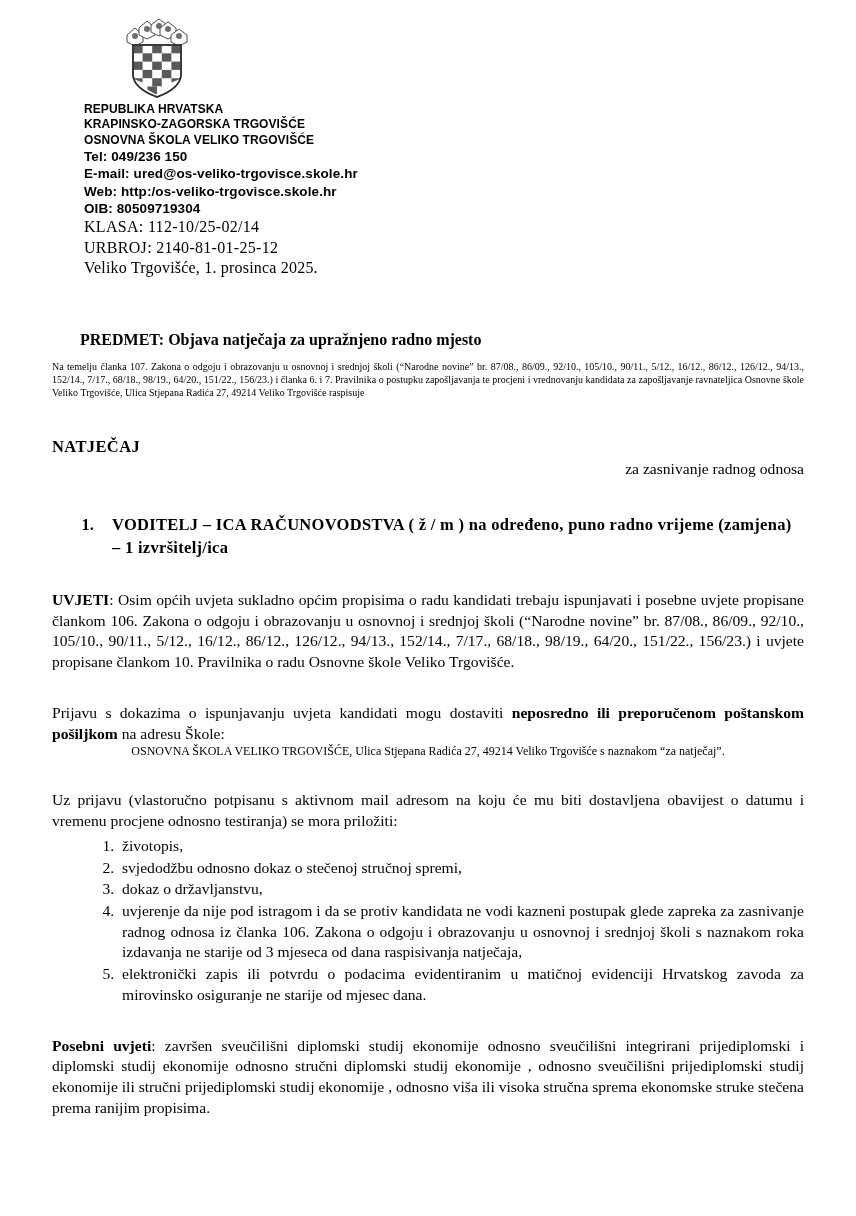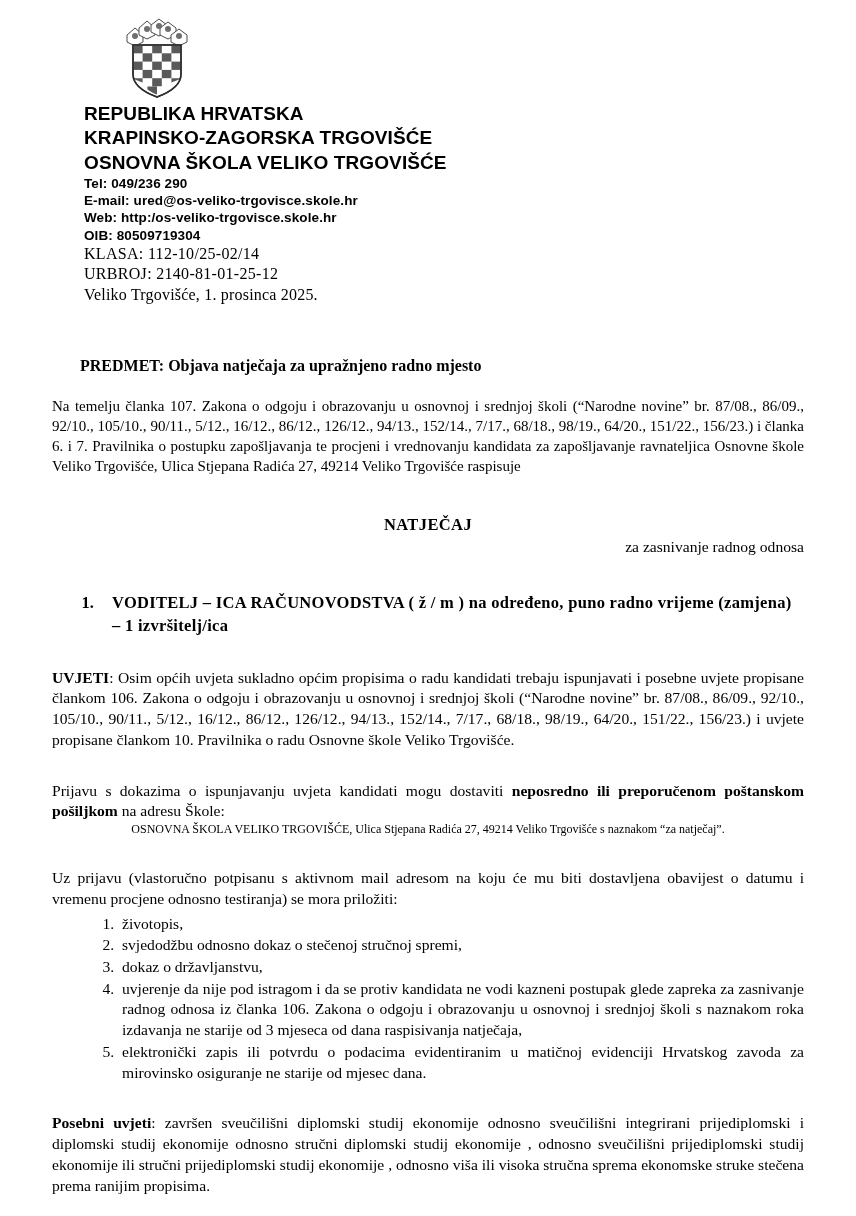--- a/index.html
+++ b/index.html
@@ -33,21 +33,21 @@
 
   
   .letterhead {
     margin-left: 32px;
     margin-top: 4px;
     line-height: 1.28;
   }
   .lh-sans {
     font-family: "Liberation Sans", sans-serif;
     font-weight: bold;
-    font-size: 19px;
+    font-size: 12px;
     letter-spacing: 0.1px;
   }
   .lh-sans.small {
     font-size: 13.5px;
   }
   .lh-serif {
     font-family: "Liberation Serif", serif;
     font-size: 16px;
     letter-spacing: 0.2px;
   }
@@ -57,28 +57,27 @@
 
   
   .subject {
     margin-top: 52px;
     margin-left: 28px;
     font-weight: bold;
     font-size: 16px;
     font-family: "Liberation Serif", serif;
   }
   .para {
-    margin-top: 22px;
-    font-size: 15px;
+    margin-top: 11px;
+    font-size: 10px;
     line-height: 1.33;
     text-align: justify;
   }
   .title-natjecaj {
     margin-top: 38px;
-    text-align: center;
     font-weight: bold;
     font-size: 16.5px;
     letter-spacing: 0.4px;
   }
   .subtitle-natjecaj {
     text-align: right;
     font-size: 15.6px;
     margin-top: 3px;
   }
 
@@ -169,21 +168,21 @@
         <path d="M33 68.5 L42.6 68.5 L42.6 71.4 C39.4 73.6 36 75.4 33 76.5 Z" fill="#ffffff"></path>
       </g>
       <path d="M9 27 L57 27 L57 56 C57 68 44 75 33 79 C22 75 9 68 9 56 Z" fill="none" stroke="#2e2e2e" stroke-width="1.6"></path>
     </svg>
   </div>
 
   <div class="letterhead">
     <div class="lh-sans">REPUBLIKA HRVATSKA</div>
     <div class="lh-sans">KRAPINSKO-ZAGORSKA TRGOVIŠĆE</div>
     <div class="lh-sans">OSNOVNA ŠKOLA VELIKO TRGOVIŠĆE</div>
-    <div class="lh-sans small">Tel: 049/236 290</div>
+    <div class="lh-sans small">Tel: 049/236 150</div>
     <div class="lh-sans small">E-mail: ured@os-veliko-trgovisce.skole.hr</div>
     <div class="lh-sans small">Web: http:/os-veliko-trgovisce.skole.hr</div>
     <div class="lh-sans small">OIB: 80509719304</div>
     <div class="lh-serif spaced">KLASA:  112-10/25-02/14</div>
     <div class="lh-serif spaced">URBROJ: 2140-81-01-25-12</div>
     <div class="lh-serif">Veliko Trgovišće, 1. prosinca  2025.</div>
   </div>
 
   <div class="subject">PREDMET: Objava natječaja za upražnjeno radno  mjesto</div>
 

